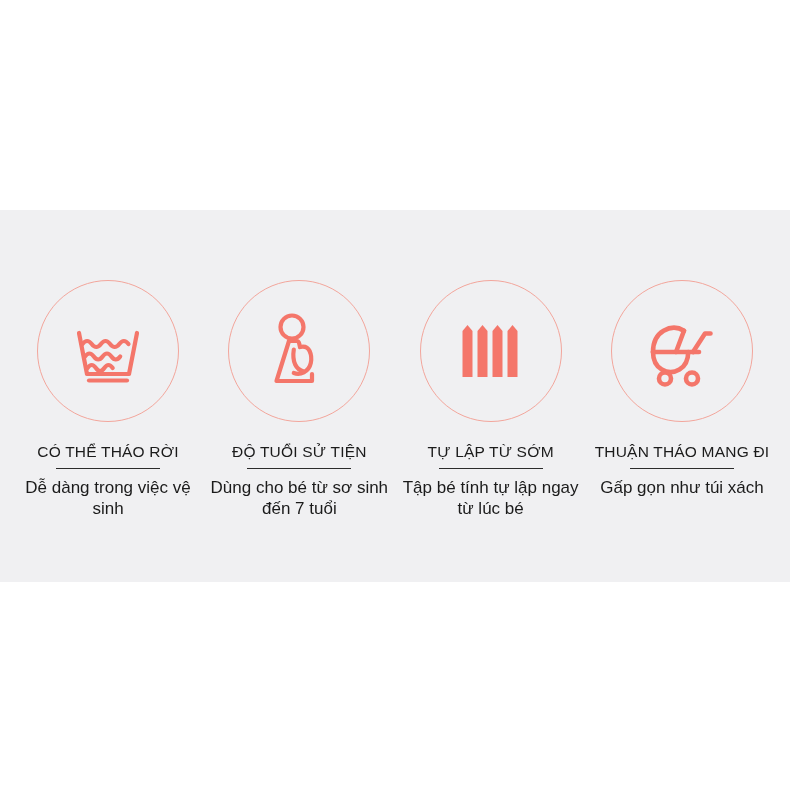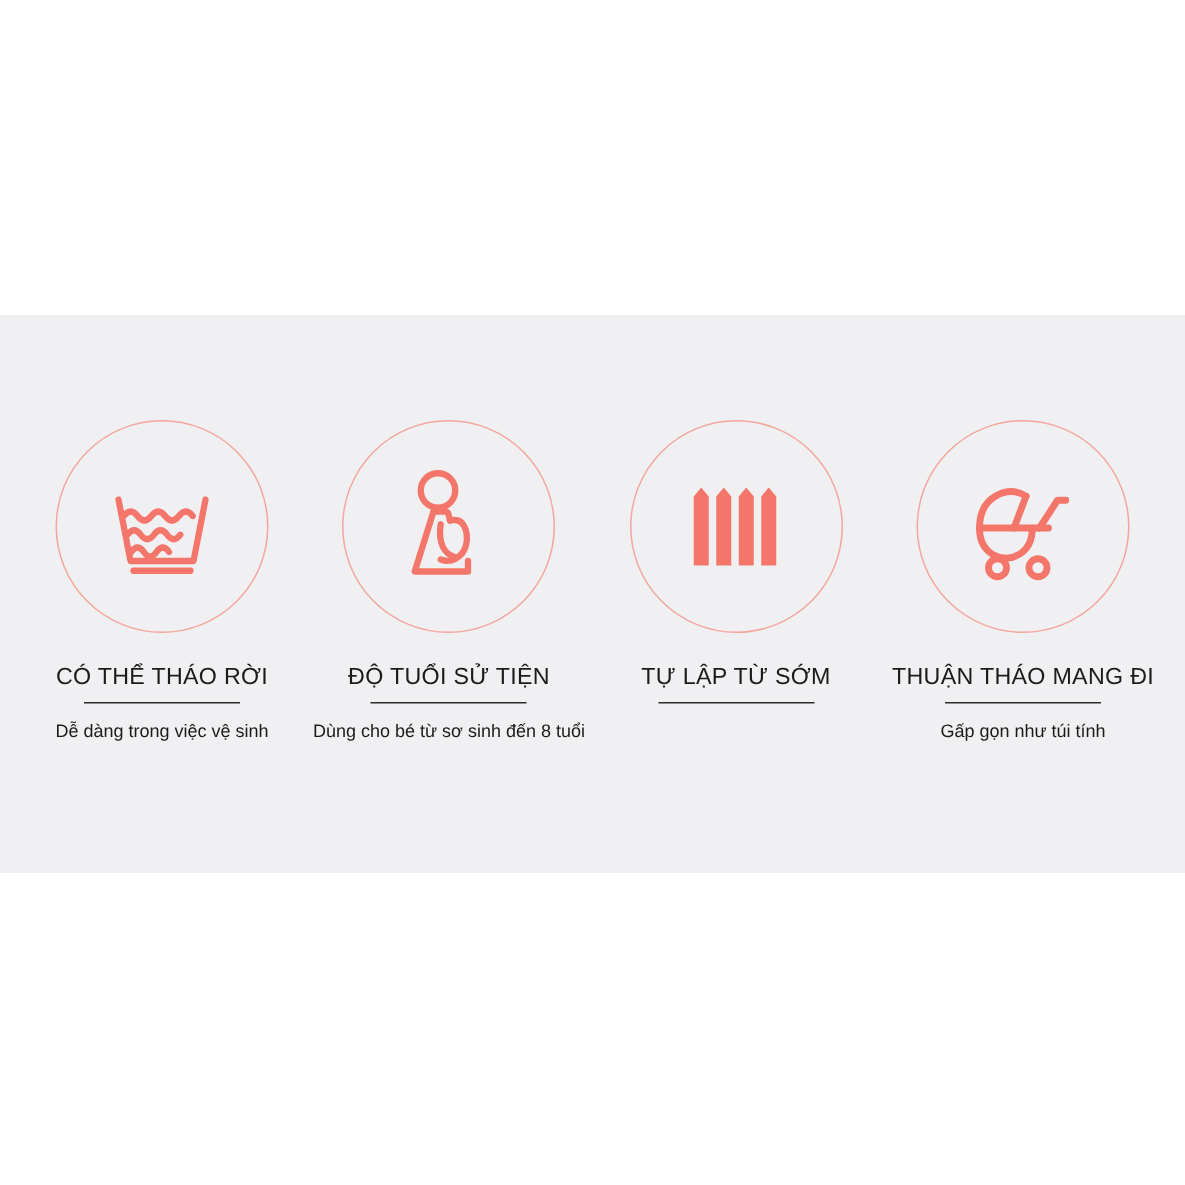--- a/index.html
+++ b/index.html
@@ -79,21 +79,21 @@
 
   .divider {
     width: 104px;
     height: 1px;
     background: #2b2b2b;
     margin-top: 7px;
     margin-bottom: 8px;
   }
 
   .feature-desc {
-    font-size: 12px;
+    font-size: 17px;
     line-height: 21px;
     color: #1b1b1b;
     text-align: center;
     font-weight: 400;
     max-width: 182px;
   }
 </style>
 </head>
 <body>
 
@@ -131,55 +131,56 @@
               <path d="M33 33 L40.5 33 q2.4 0 2.8 3 L44 39"></path>
               <path d="M33 33 L20.5 73 L56 73 L56 66"></path>
               <path d="M44 39 q7 -1.6 9.6 4 q2.6 5.6 1.2 12 q-1.4 6.4 -7 9.4 q-5 2.6 -10 0.6"></path>
               <path d="M37.8 41.5 q-1.4 9 1.4 15 q2.6 5.6 8.6 7"></path>
             </g>
           </svg>
         </span>
       </div>
       <div class="feature-title">ĐỘ TUỔI SỬ TIỆN</div>
       <div class="divider"></div>
-      <div class="feature-desc">Dùng cho bé từ sơ sinh đến 8 tuổi</div>
+      <div class="feature-desc">Dùng cho bé từ sơ sinh đến 7 tuổi</div>
     </div>
 
     <div class="feature">
       <div class="icon-circle">
         <span>
           <svg width="86" height="86" viewBox="0 0 86 86" fill="none">
             <g fill="#f4766a">
               <path d="M14.5 23 L19.5 17 L24.5 23 L24.5 69 L14.5 69 Z"></path>
               <path d="M29.5 23 L34.5 17 L39.5 23 L39.5 69 L29.5 69 Z"></path>
               <path d="M44.5 23 L49.5 17 L54.5 23 L54.5 69 L44.5 69 Z"></path>
               <path d="M59.5 23 L64.5 17 L69.5 23 L69.5 69 L59.5 69 Z"></path>
             </g>
           </svg>
         </span>
       </div>
       <div class="feature-title">TỰ LẬP TỪ SỚM</div>
       <div class="divider"></div>
+      <div class="feature-desc">Tập bé tính tự lập ngay từ lúc bé</div>
     </div>
 
     <div class="feature">
       <div class="icon-circle">
         <span>
           <svg width="86" height="86" viewBox="0 0 86 86" fill="none">
             <g stroke="#f4766a" stroke-width="4.6" stroke-linecap="round" stroke-linejoin="round">
               <path d="M14 44 q0 -15 10.6 -21.2 q10.6 -6.2 20.4 0"></path>
               <path d="M14 44 L60 44"></path>
               <path d="M14 44 q0 12.4 8.8 17.6 q8.8 5.2 17.6 0 q8.8 -5.2 8.8 -17.6"></path>
               <path d="M45 22.8 L37 44"></path>
               <path d="M54 44 L66 25.5 L71.5 25.5"></path>
               <circle cx="26" cy="70.5" r="6"></circle>
               <circle cx="53" cy="70.5" r="6"></circle>
             </g>
           </svg>
         </span>
       </div>
       <div class="feature-title">THUẬN THÁO MANG ĐI</div>
       <div class="divider"></div>
-      <div class="feature-desc">Gấp gọn như túi tính</div>
+      <div class="feature-desc">Gấp gọn như túi xách</div>
     </div>
 
   </div>
 </div>
 
 </body></html>

